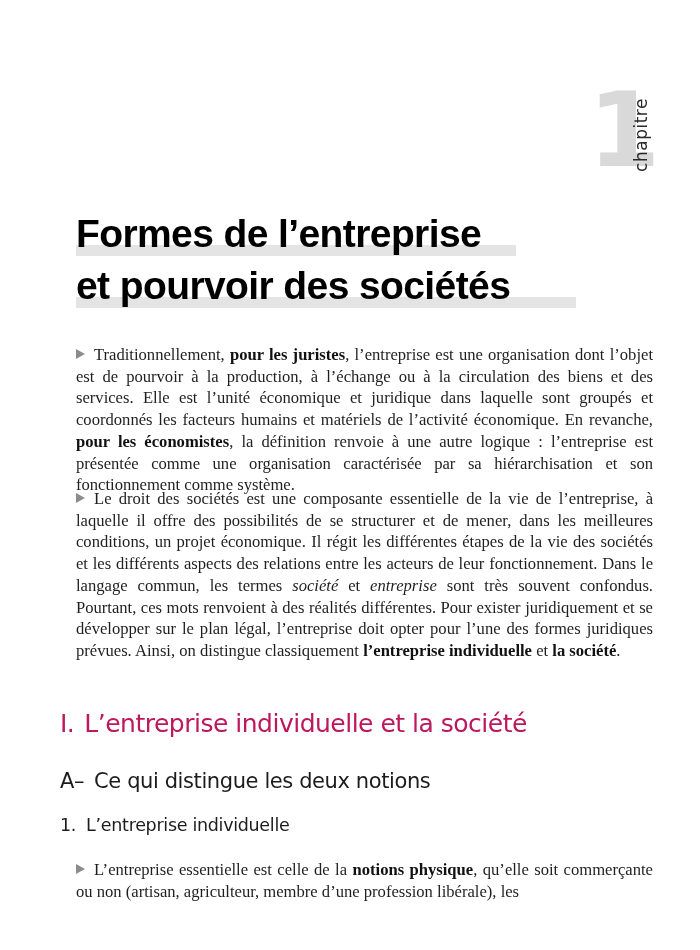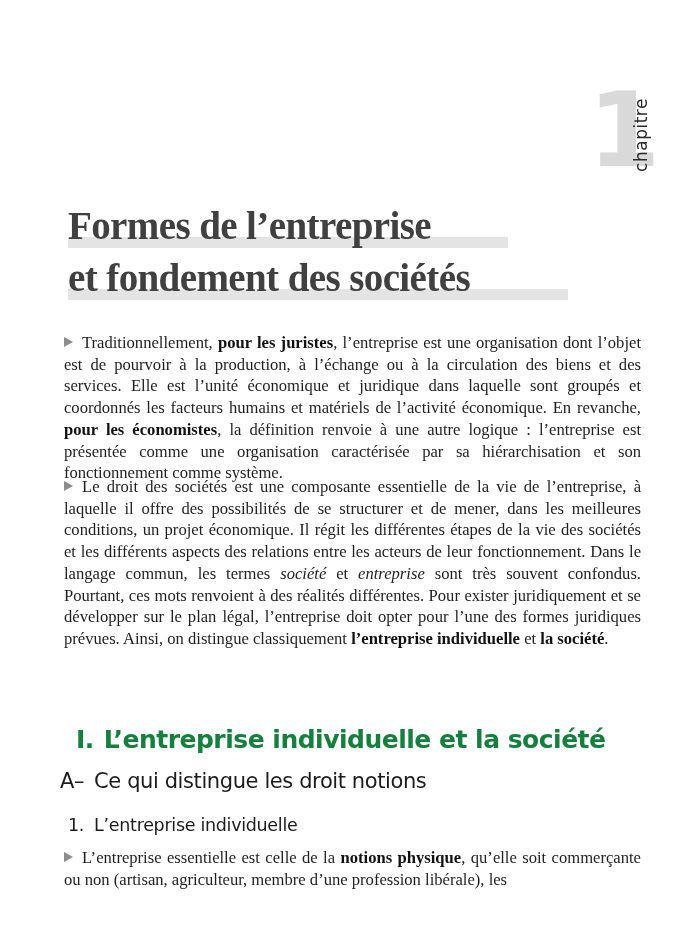--- a/index.html
+++ b/index.html
@@ -14,87 +14,87 @@
       letter-spacing: -4px;
     }
     .chapter-word {
       position: absolute; left: 596px; top: 125px;
       width: 90px; height: 20px; text-align: center;
       transform: rotate(-90deg); transform-origin: 50% 50%;
       font-family: "DejaVu Sans", sans-serif; font-size: 17px; line-height: 20px;
       color: #2a2a2a; letter-spacing: 0.5px;
     }
     .title {
-      position: absolute; left: 60px; top: 192px; margin: 8px;
-      font-family: Liberation Serif, serif; font-weight: bold;
-      font-size: 39px; line-height: 52px; color: #404040; letter-spacing: -0.6px;
+      position: absolute; left: 60px; top: 192px; margin: 16px;
+      font-family: Liberation Sans, sans-serif; font-weight: bold;
+      font-size: 39px; line-height: 52px; color: #000000; letter-spacing: -0.6px;
     }
     .title-line { display: block; position: relative; white-space: nowrap; }
     .title-line span.txt { position: relative; z-index: 2; }
     .title-bar {
       position: absolute; left: 0; height: 11px; background: #e4e4e4; z-index: 1;
     }
     .bar1 { top: 37px; width: 440px; }
     .bar2 { top: 37px; width: 500px; }
     .body-text {
       position: absolute; left: 60px; width: 577px;
       font-family: "Liberation Serif", serif; font-size: 16.6px; line-height: 21.7px;
-      text-align: justify; color: #1f1f1f; margin: 4px;
+      text-align: justify; color: #1f1f1f; margin: 16px;
       hyphens: manual;
     }
     .p1 { top: 328px; }
     .p2 { top: 472px; }
     .p3 { top: 843px; }
     .bullet {
       display: inline-block; width: 0; height: 0; margin-right: 9px; vertical-align: 1px;
       border-top: 5px solid transparent; border-bottom: 5px solid transparent;
       border-left: 9px solid #8c8c8c;
     }
     b { font-weight: bold; color: #111; }
     i { font-style: italic; }
     .h1 {
-      position: absolute; left: 60px; top: 708px; margin: 16px;
-      font-family: "DejaVu Sans", sans-serif; font-weight: bold;
-      font-size: 25px; line-height: 32px; color: #15803d; letter-spacing: -0.5px;
+      position: absolute; left: 60px; top: 708px; margin: 0;
+      font-family: "DejaVu Sans", sans-serif; font-weight: normal;
+      font-size: 25px; line-height: 32px; color: #be185d; letter-spacing: -0.5px;
       white-space: nowrap;
     }
     .h2 {
       position: absolute; left: 60px; top: 767px; margin: 0;
       font-family: "DejaVu Sans", sans-serif; font-weight: normal;
       font-size: 21px; line-height: 28px; color: #1c1c1c; letter-spacing: -0.4px;
       white-space: nowrap;
     }
     .h3 {
-      position: absolute; left: 68px; top: 813px; margin: 0;
+      position: absolute; left: 60px; top: 813px; margin: 0;
       font-family: "DejaVu Sans", sans-serif; font-weight: normal;
       font-size: 17.5px; line-height: 24px; color: #1c1c1c; letter-spacing: -0.3px;
       white-space: nowrap;
     }
     .h-num { margin-right: 10px; }
   </style>
 </head>
 <body>
 
 <div class="chapter-num">1</div>
 <div class="chapter-word">chapitre</div>
 
 <h1 class="title">
   <span class="title-line">
     <span class="title-bar bar1"></span>
     <span class="txt">Formes de l’entreprise</span>
   </span>
   <span class="title-line">
     <span class="title-bar bar2"></span>
-    <span class="txt">et fondement des sociétés</span>
+    <span class="txt">et pourvoir des sociétés</span>
   </span>
 </h1>
 
 <p class="body-text p1"><span class="bullet"></span><span>Traditionnellement, </span><b>pour les juristes</b><span>, l’entreprise est une organisation dont l’objet est de pourvoir à la production, à l’échange ou à la circulation des biens et des services. Elle est l’unité économique et juridique dans laquelle sont groupés et coordonnés les facteurs humains et matériels de l’activité économique. En revanche, </span><b>pour les économistes</b><span>, la définition renvoie à une autre logique : l’entre­prise est présentée comme une organisation caractérisée par sa hiérarchisation et son fonctionnement comme système.</span></p>
 
 <p class="body-text p2"><span class="bullet"></span><span>Le droit des sociétés est une composante essentielle de la vie de l’entreprise, à laquelle il offre des possibilités de se structurer et de mener, dans les meilleures conditions, un projet économique. Il régit les différentes étapes de la vie des sociétés et les différents aspects des relations entre les acteurs de leur fonctionne­ment. Dans le langage commun, les termes </span><i>société</i><span> et </span><i>entreprise</i><span> sont très souvent confondus. Pourtant, ces mots renvoient à des réalités différentes. Pour exister juridiquement et se développer sur le plan légal, l’entreprise doit opter pour l’une des formes juridiques prévues. Ainsi, on distingue classiquement </span><b>l’entreprise individuelle</b><span> et </span><b>la société</b><span>.</span></p>
 
 <h2 class="h1"><span class="h-num">I.</span><span>L’entreprise individuelle et la société</span></h2>
 
-<h3 class="h2"><span class="h-num">A–</span><span>Ce qui distingue les droit notions</span></h3>
+<h3 class="h2"><span class="h-num">A–</span><span>Ce qui distingue les deux notions</span></h3>
 
 <h4 class="h3"><span class="h-num">1.</span><span>L’entreprise individuelle</span></h4>
 
 <p class="body-text p3"><span class="bullet"></span><span>L’entreprise essentielle est celle de la </span><b>notions physique</b><span>, qu’elle soit com­merçante ou non (artisan, agriculteur, membre d’une profession libérale), les</span></p>
 
 </body></html>

